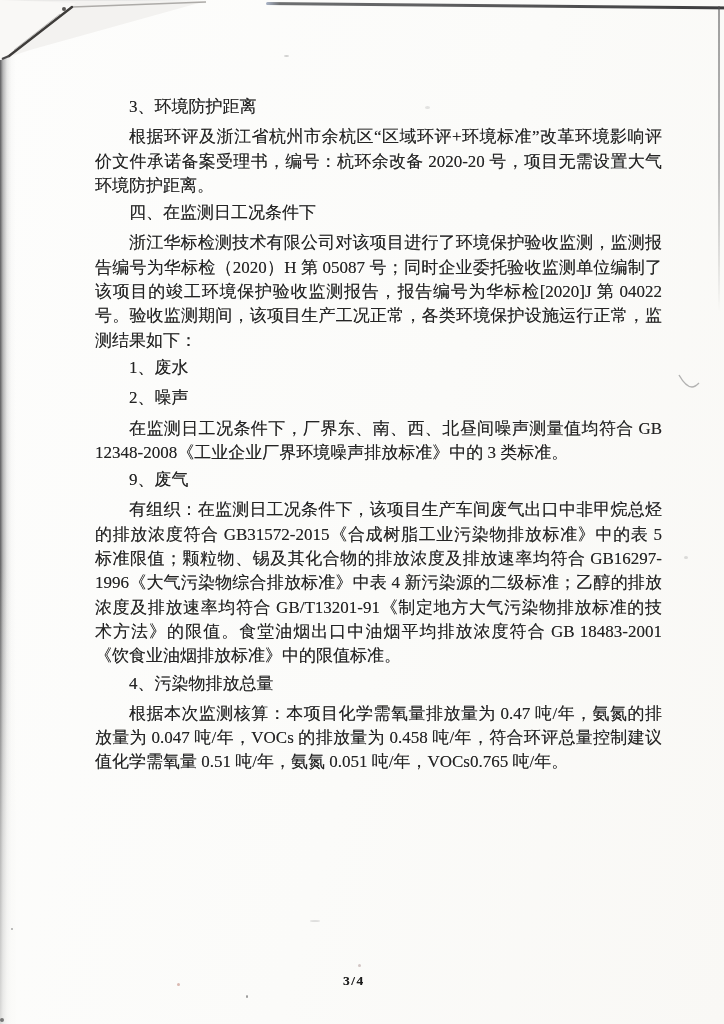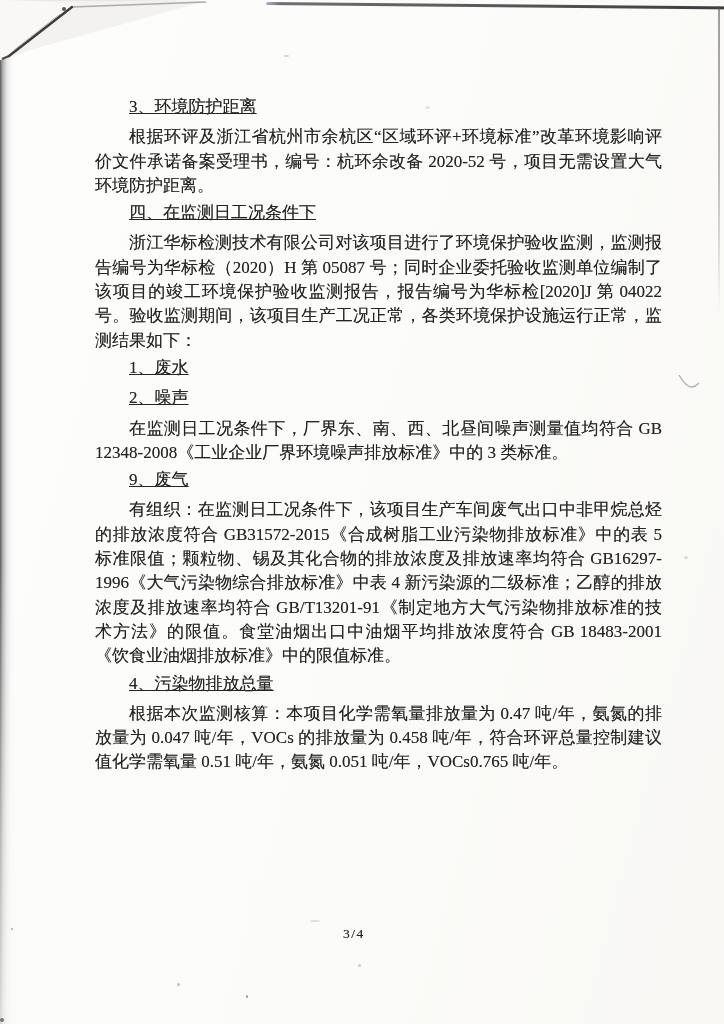--- a/index.html
+++ b/index.html
@@ -50,24 +50,24 @@
   .fold-corner{position:absolute;left:0;top:0;}
   .squiggle{position:absolute;left:676px;top:372px;}
   .smudge{position:absolute;border-radius:50%;}
   
   .doc{
     position:absolute;left:95px;top:95px;width:567px;
     color:#242424;font-size:17px;line-height:24.3px;
     text-shadow:0 0 .6px rgba(30,30,30,.5);
   }
   .doc p{margin:0 0 3px;text-align:justify;text-indent:2em;}
-  .doc p.heading{margin:0 0 6px;text-align:left;text-decoration:underline;}
+  .doc p.heading{margin:0 0 6px;text-align:left;}
   .pagenum{
-    position:absolute;top:926px;left:0;width:708px;text-align:center;
-    font-size:13.5px;font-weight:normal;letter-spacing:1.5px;color:#1c1c1c;
+    position:absolute;top:973px;left:0;width:708px;text-align:center;
+    font-size:13.5px;font-weight:bold;letter-spacing:1.5px;color:#1c1c1c;
     text-shadow:0 0 .5px rgba(30,30,30,.5);
   }
 </style>
 </head>
 <body>
 
 <div class="sheet">
 
   <div class="edge-left"></div>
   <div class="edge-left-fade"></div>
@@ -94,21 +94,21 @@
   <div class="smudge" style="left:684px;top:556px;width:4px;height:3px;background:rgba(160,160,160,.35);"></div>
   <div class="smudge" style="left:310px;top:920px;width:10px;height:2px;background:rgba(160,160,160,.3);"></div>
   <div class="smudge" style="left:358px;top:964px;width:3px;height:3px;background:rgba(150,120,120,.4);"></div>
   <div class="smudge" style="left:177px;top:983px;width:3px;height:3px;background:rgba(185,120,105,.5);"></div>
   <div class="smudge" style="left:246px;top:995px;width:2px;height:3px;background:rgba(70,70,70,.55);"></div>
   <div class="smudge" style="left:11px;top:928px;width:2px;height:2px;background:rgba(90,90,90,.5);"></div>
   <div class="smudge" style="left:0;top:1018px;width:4px;height:4px;background:rgba(45,45,45,.6);"></div>
 
   <main class="doc">
     <p class="heading">3、环境防护距离</p>
-    <p>根据环评及浙江省杭州市余杭区“区域环评+环境标准”改革环境影响评价文件承诺备案受理书，编号：杭环余改备 2020-52 号，项目无需设置大气环境防护距离。</p>
+    <p>根据环评及浙江省杭州市余杭区“区域环评+环境标准”改革环境影响评价文件承诺备案受理书，编号：杭环余改备 2020-20 号，项目无需设置大气环境防护距离。</p>
     <p class="heading">四、在监测日工况条件下</p>
     <p>浙江华标检测技术有限公司对该项目进行了环境保护验收监测，监测报告编号为华标检（2020）H 第 05087 号；同时企业委托验收监测单位编制了该项目的竣工环境保护验收监测报告，报告编号为华标检[2020]J 第 04022 号。验收监测期间，该项目生产工况正常，各类环境保护设施运行正常，监测结果如下：</p>
     <p class="heading">1、废水</p>
     <p class="heading">2、噪声</p>
     <p>在监测日工况条件下，厂界东、南、西、北昼间噪声测量值均符合 GB 12348-2008《工业企业厂界环境噪声排放标准》中的 3 类标准。</p>
     <p class="heading">9、废气</p>
     <p>有组织：在监测日工况条件下，该项目生产车间废气出口中非甲烷总烃的排放浓度符合 GB31572-2015《合成树脂工业污染物排放标准》中的表 5 标准限值；颗粒物、锡及其化合物的排放浓度及排放速率均符合 GB16297-1996《大气污染物综合排放标准》中表 4 新污染源的二级标准；乙醇的排放浓度及排放速率均符合 GB/T13201-91《制定地方大气污染物排放标准的技术方法》的限值。食堂油烟出口中油烟平均排放浓度符合 GB 18483-2001《饮食业油烟排放标准》中的限值标准。</p>
     <p class="heading">4、污染物排放总量</p>
     <p>根据本次监测核算：本项目化学需氧量排放量为 0.47 吨/年，氨氮的排放量为 0.047 吨/年，VOCs 的排放量为 0.458 吨/年，符合环评总量控制建议值化学需氧量 0.51 吨/年，氨氮 0.051 吨/年，VOCs0.765 吨/年。</p>
   </main>

